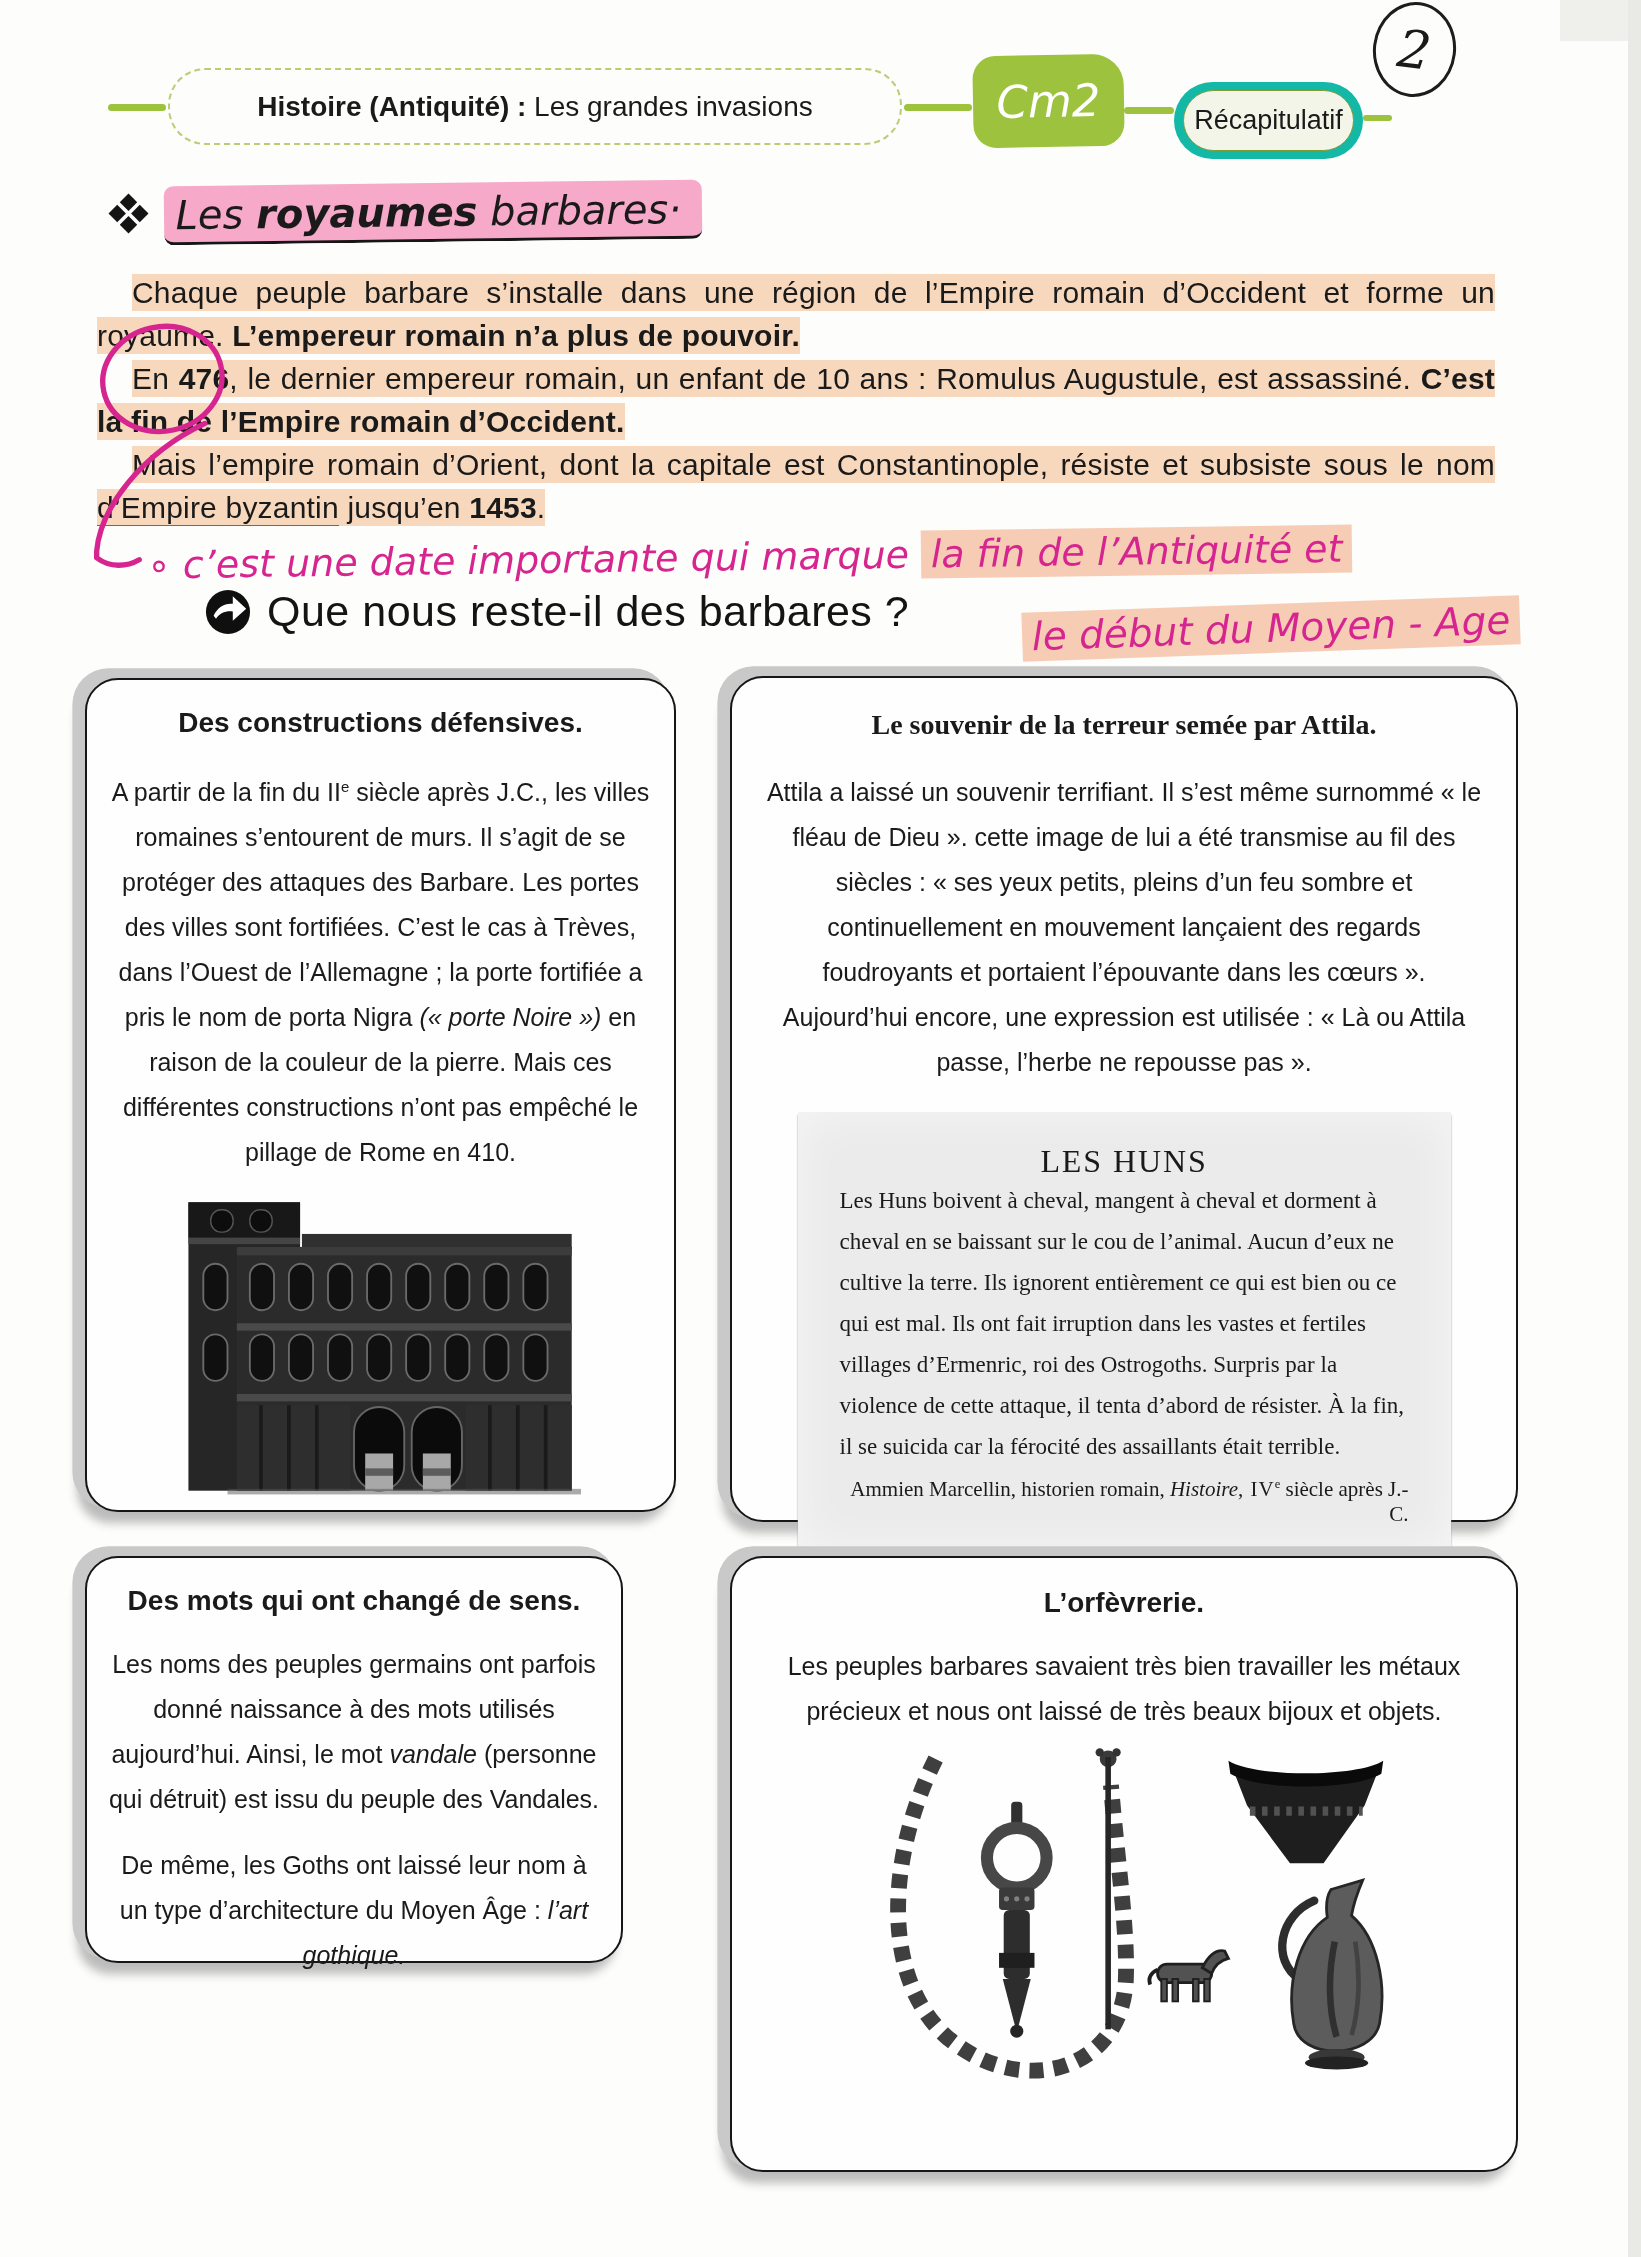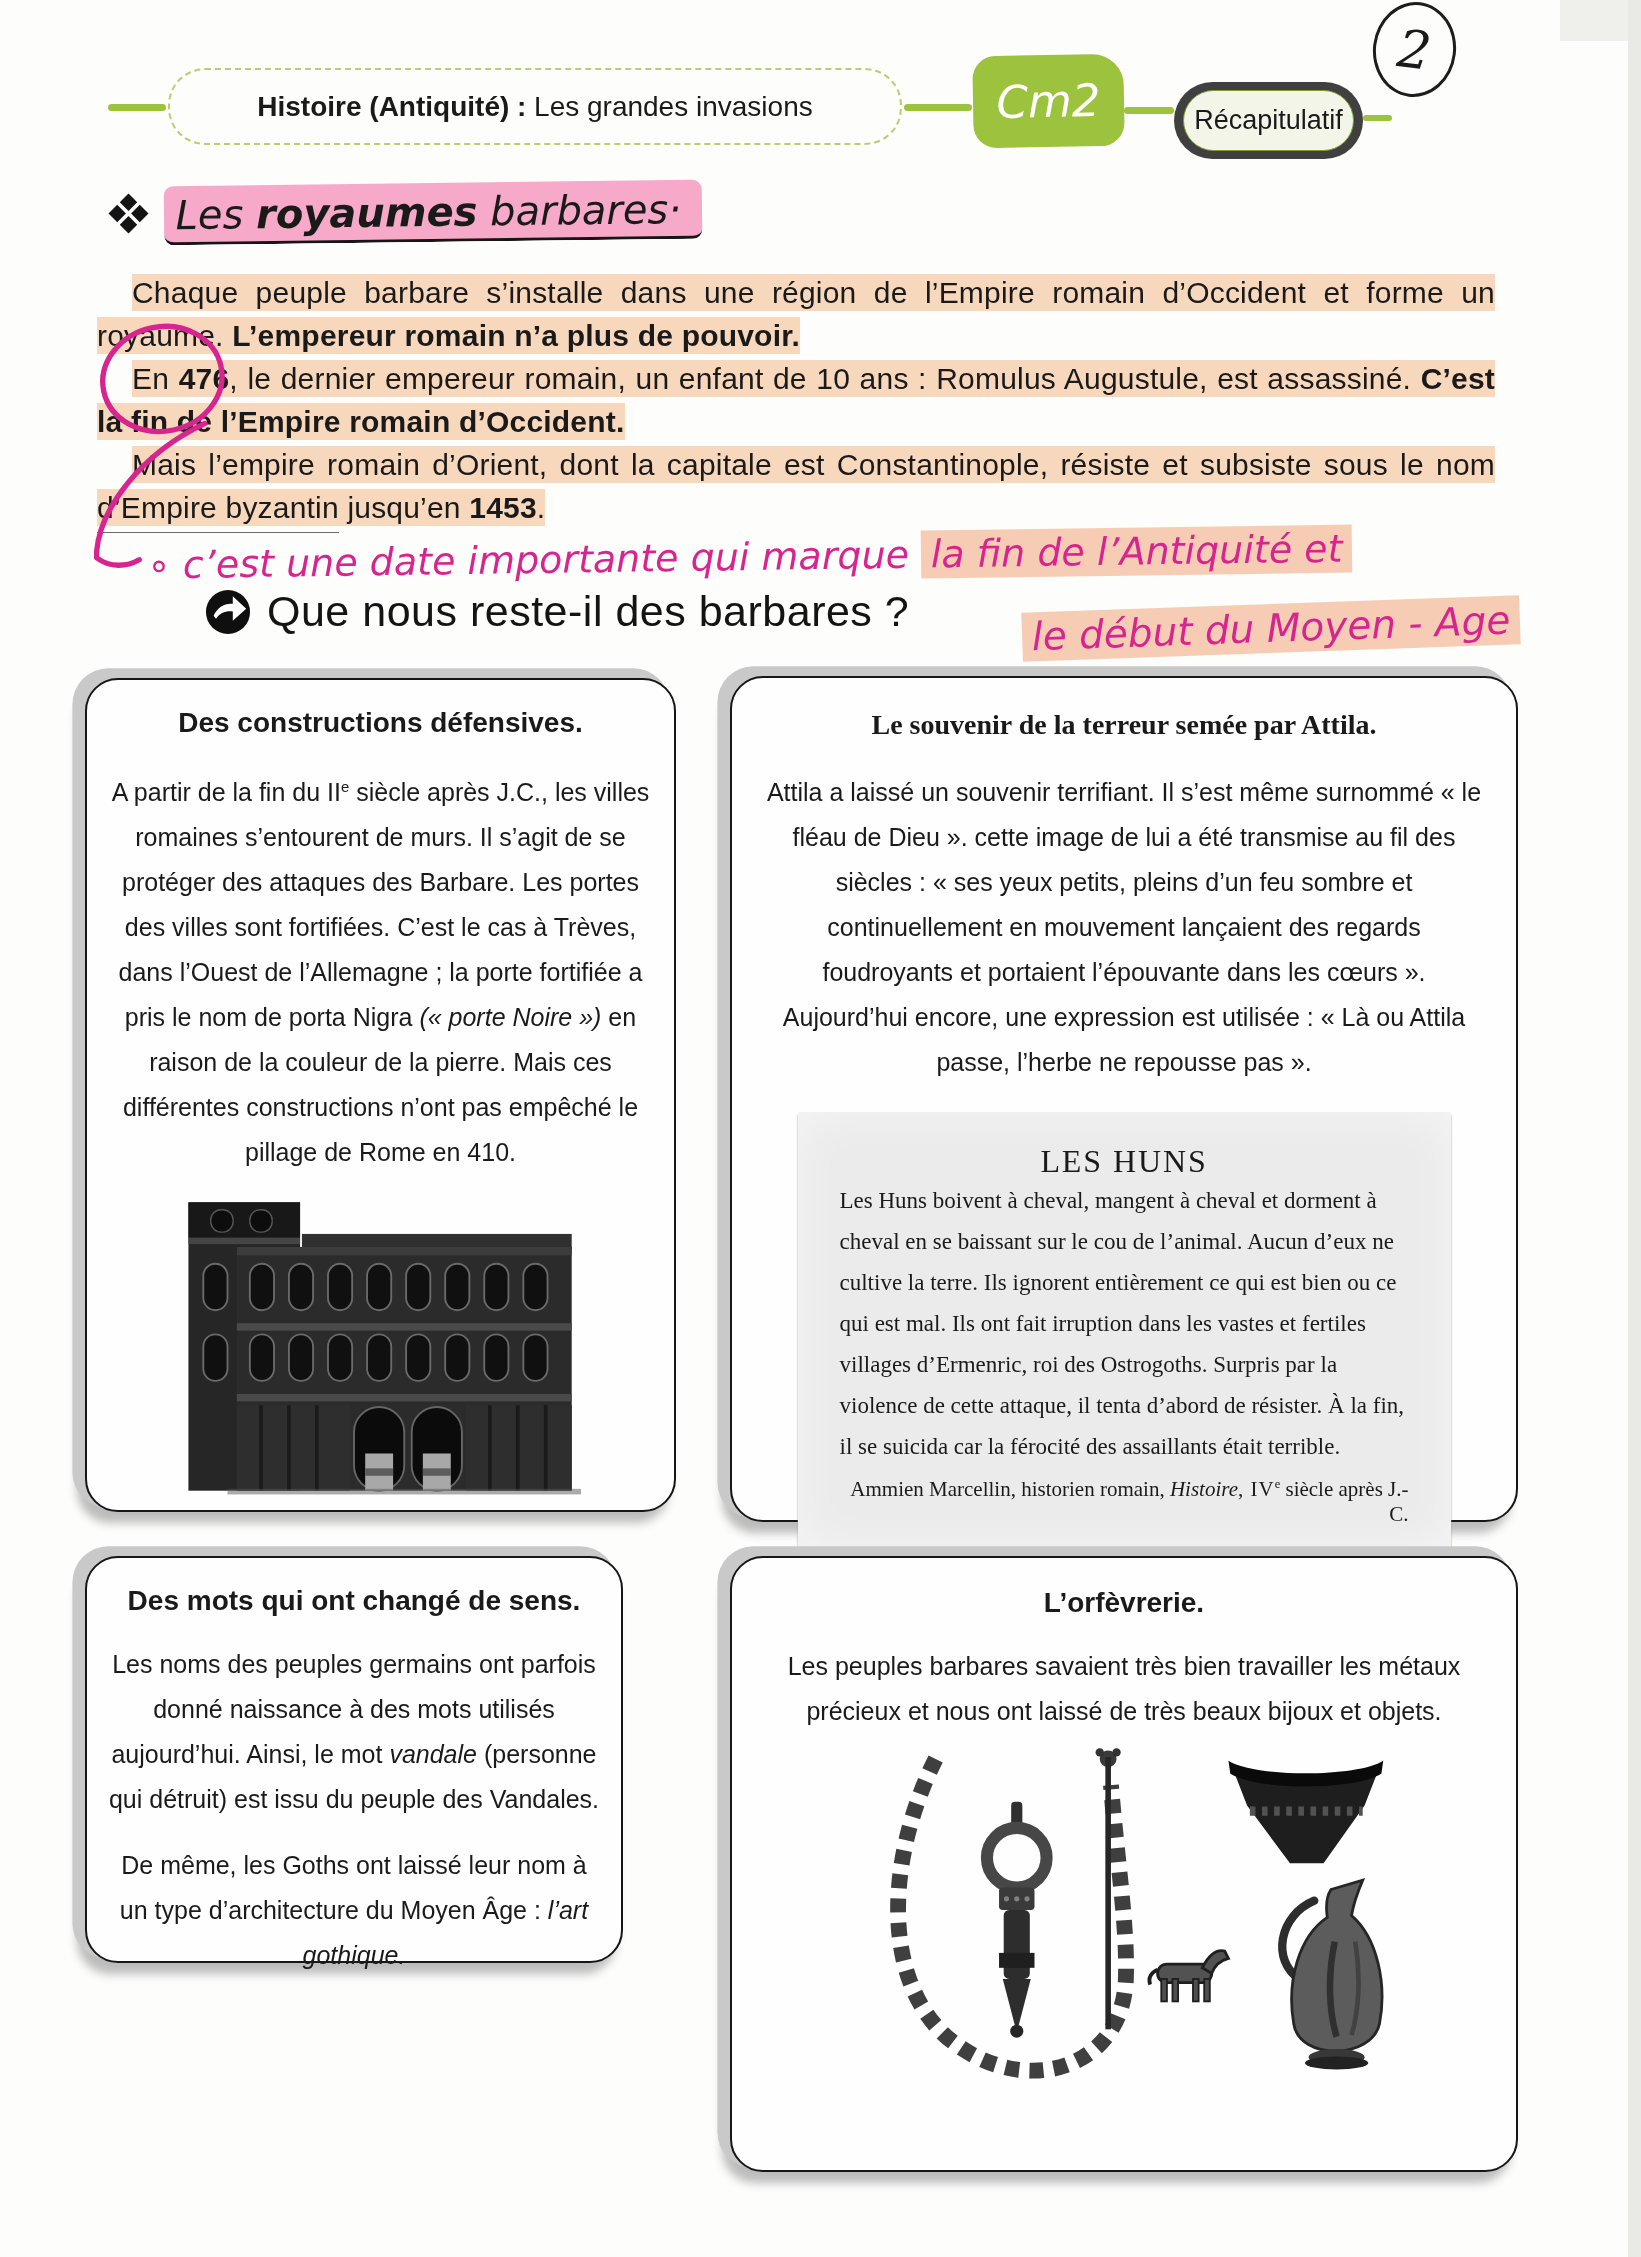--- a/index.html
+++ b/index.html
@@ -18,21 +18,21 @@
     font-size:28px;background:#fdfdfc;gap:7.7px;white-space:nowrap;
   }
   .hdr-box b{font-weight:700;}
   .cm2{
     position:absolute;left:973px;top:55px;width:151px;height:92px;background:#9cc23e;
     border-radius:23px 31px 23px 23px;display:flex;align-items:center;justify-content:center;
     color:#ffffff;font-size:45px;font-style:italic;font-family:"DejaVu Sans",sans-serif;
     transform:rotate(-1deg);
   }
   .recap-outer{
-    position:absolute;left:1174px;top:82px;width:189px;height:77px;background:#404040;
+    position:absolute;left:1174px;top:82px;width:189px;height:77px;background:#14b8a6;
     border-radius:44px;box-sizing:border-box;padding:7.7px 8.7px;
   }
   .recap-inner{
     width:100%;height:100%;box-sizing:border-box;background:#f2f5e8;border:1.9px solid #7d9b33;
     border-radius:39px;display:flex;align-items:center;justify-content:center;font-size:27px;
   }
   .page-num{
     position:absolute;left:1373px;top:1.9px;width:77px;height:89px;border:3.9px solid #1d1d1d;
     border-radius:50%;display:flex;align-items:center;justify-content:center;
     font-family:"DejaVu Serif",serif;font-style:italic;font-size:52px;transform:rotate(7deg);
@@ -49,21 +49,21 @@
   .sec-title .txt b{font-weight:700;}
   .diamond-svg{margin-top:9.7px;}
 
   
   .intro{
     position:absolute;left:97px;top:271px;width:1398px;
     font-size:30px;line-height:43px;text-align:justify;letter-spacing:0.2px;
   }
   .intro p{margin:0;text-indent:35px;}
   .hl{background:#f8d8bd;padding:1.9px 0;box-decoration-break:clone;-webkit-box-decoration-break:clone;}
-  .uline{border-bottom:1.9px solid #6b6b6b;padding-bottom:8px;}
+  .uline{border-bottom:1.9px solid #6b6b6b;padding-bottom:1px;}
   .intro b{font-weight:700;}
 
   
   .marker-svg{position:absolute;left:58px;top:319px;z-index:6;pointer-events:none;}
 
   .hand{
     position:absolute;color:#d6258f;font-family:"DejaVu Sans",sans-serif;font-style:italic;
     white-space:nowrap;z-index:5;
   }
   .hand .hl-p{background:#f6cdb4;padding:1.9px 9.7px;box-decoration-break:clone;}

